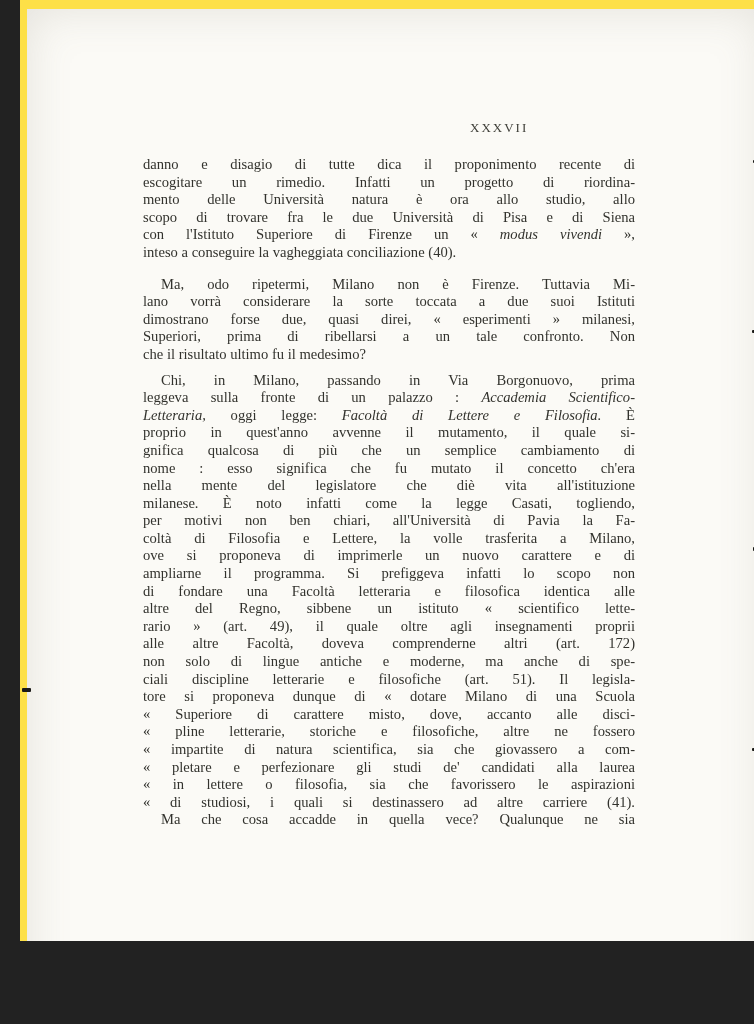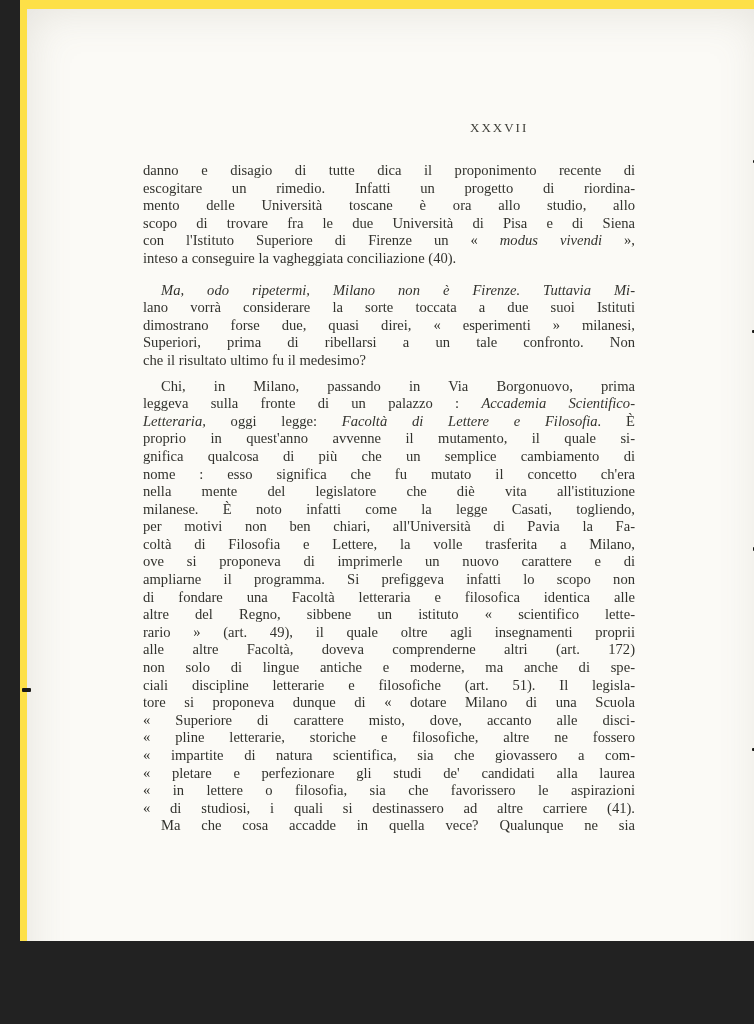--- a/index.html
+++ b/index.html
@@ -20,53 +20,53 @@
   }
   .pageno{
     position:absolute;
     top:111px;left:443px;
     font-size:13px;
     letter-spacing:2px;
     color:#40403a;
   }
   .text-block{
     position:absolute;
-    left:116px;top:153px;
+    left:116px;top:147px;
     width:492px;
     font-size:14.6px;
     line-height:17.6px;
     color:#32322d;
   }
   .line{
     text-align:justify;
     text-align-last:justify;
     white-space:normal;
     text-rendering:optimizeLegibility;
   }
   .line.end{text-align-last:left;}
   .line.indent{text-indent:18px;}
-  .line.gap1{margin-top:14px;font-style:italic;}
+  .line.gap1{margin-top:14px;}
   .line.gap2{margin-top:8px;font-family:Liberation Serif, serif;}
   .it{font-style:italic;}
   .artifact{
     position:absolute;
     background:#191916;
     border-radius:1px;
   }
 </style>
 </head>
 <body>
 
 <div class="scan">
   <div class="page">
     <div class="pageno">XXXVII</div>
     <div class="text-block">
         <div class="line"><span>danno e disagio di tutte dica il proponimento recente di</span></div>
         <div class="line"><span>escogitare un rimedio. Infatti un progetto di riordina-</span></div>
-        <div class="line"><span>mento delle Università toscane è ora allo studio, allo</span></div>
+        <div class="line"><span>mento delle Università natura è ora allo studio, allo</span></div>
         <div class="line"><span>scopo di trovare fra le due Università di Pisa e di Siena</span></div>
         <div class="line"><span>con l'Istituto Superiore di Firenze un « </span><span class="it">modus vivendi</span><span> »,</span></div>
         <div class="line end"><span>inteso a conseguire la vagheggiata conciliazione (40).</span></div>
         <div class="line indent gap1"><span>Ma, odo ripetermi, Milano non è Firenze. Tuttavia Mi-</span></div>
         <div class="line"><span>lano vorrà considerare la sorte toccata a due suoi Istituti</span></div>
         <div class="line"><span>dimostrano forse due, quasi direi, « esperimenti » milanesi,</span></div>
         <div class="line"><span>Superiori, prima di ribellarsi a un tale confronto. Non</span></div>
         <div class="line end"><span>che il risultato ultimo fu il medesimo?</span></div>
         <div class="line indent gap2"><span>Chi, in Milano, passando in Via Borgonuovo, prima</span></div>
         <div class="line"><span>leggeva sulla fronte di un palazzo : </span><span class="it">Accademia Scientifico-</span></div>

